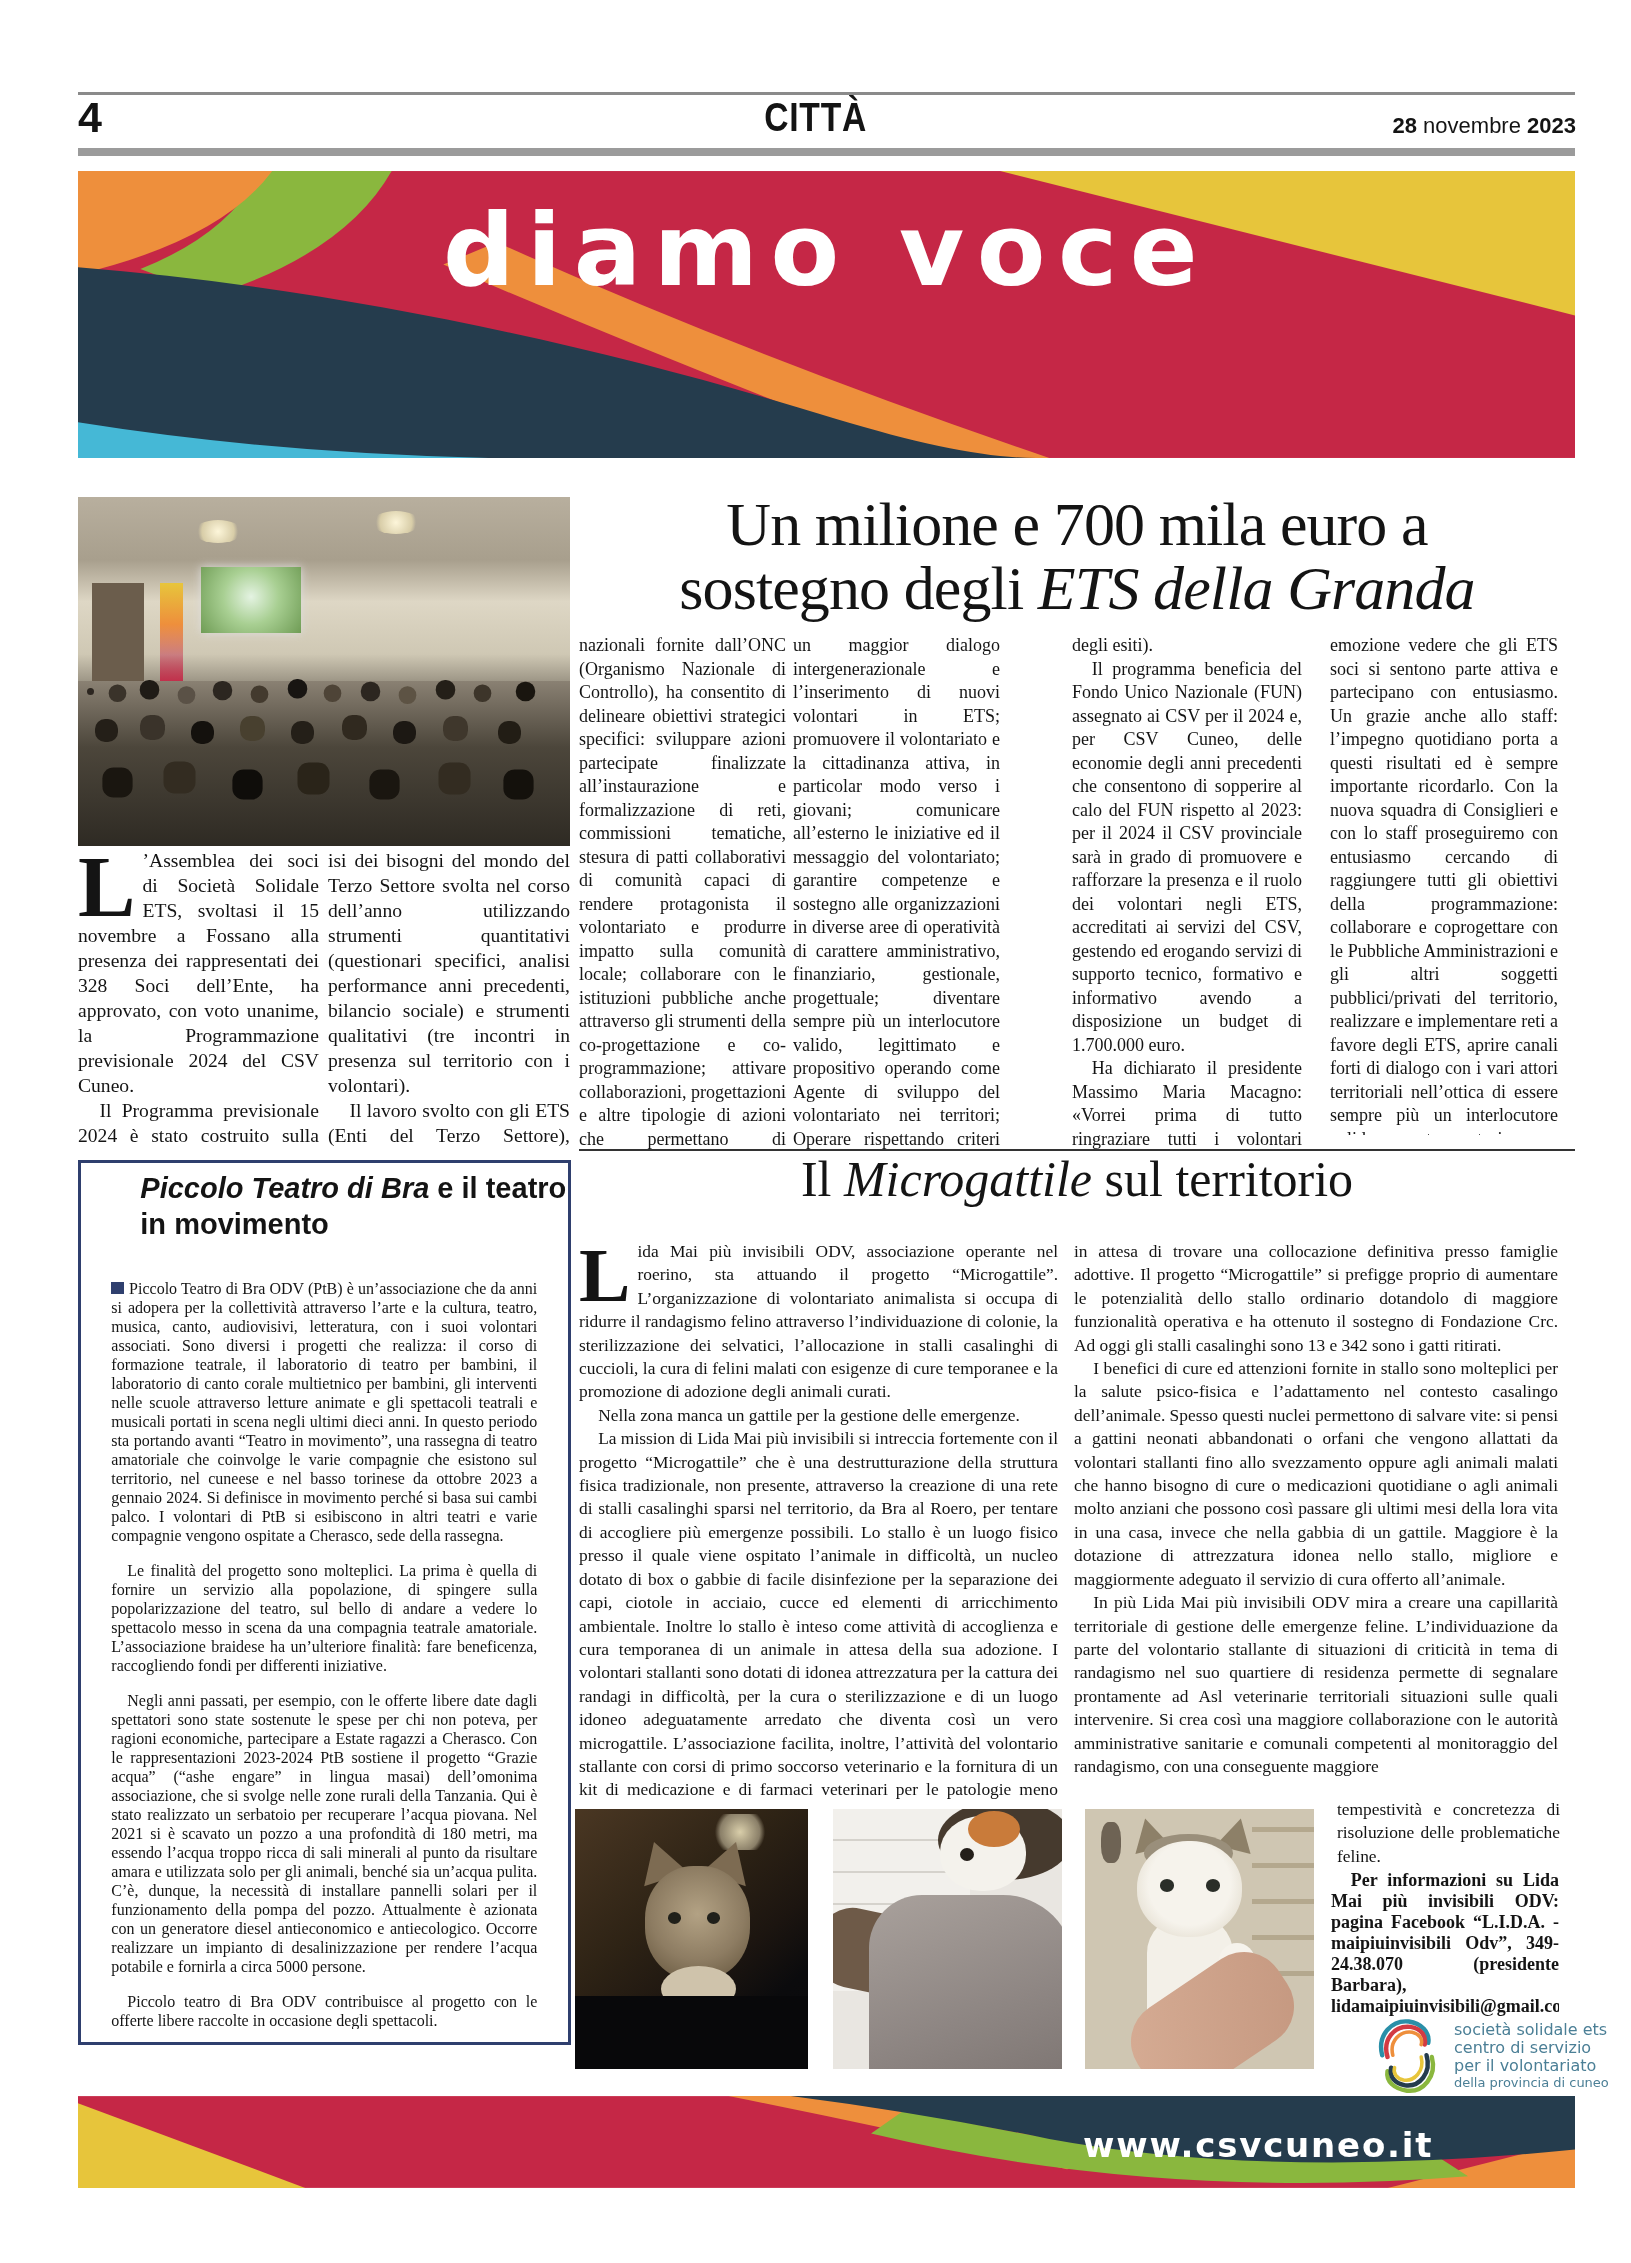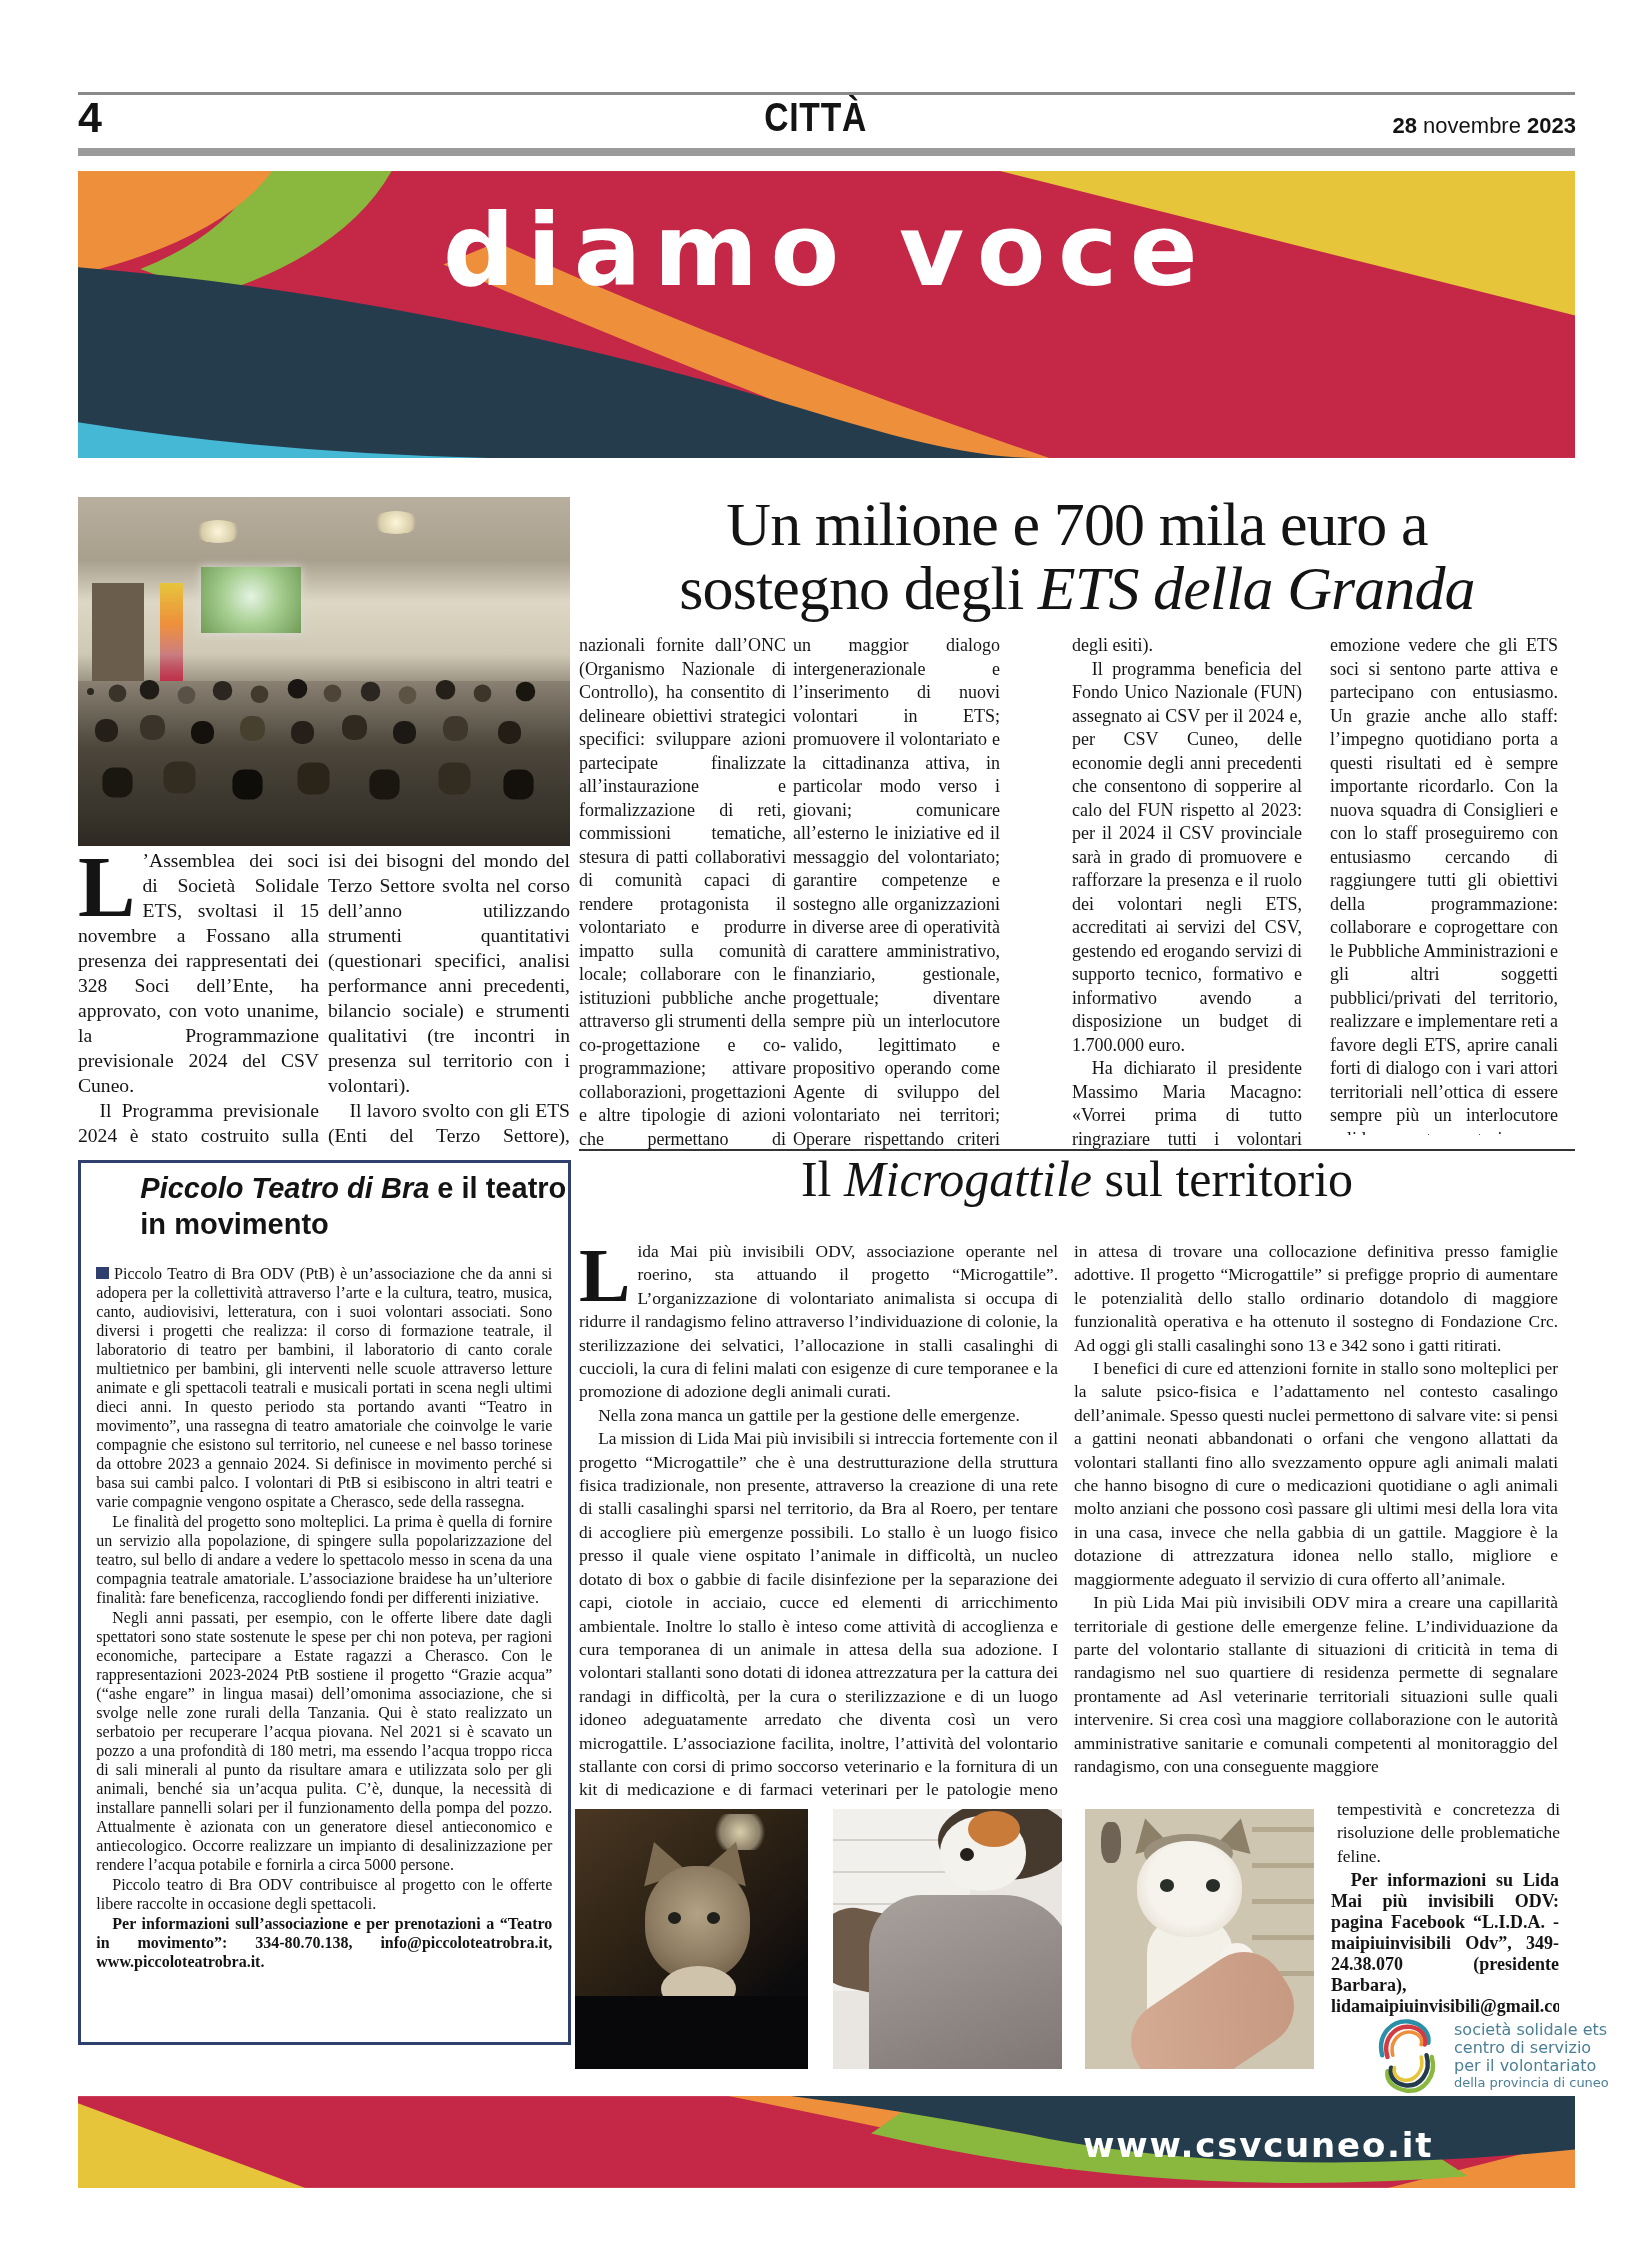--- a/index.html
+++ b/index.html
@@ -46,21 +46,21 @@
 
   .rule-mid{left:579px;top:1149px;width:996px;height:1.8px;background:#333;}
 
   
   .box{left:78px;top:1160px;width:487px;height:879px;border:3.6px solid #2f3f6e;background:#fff;}
   .box-title{position:absolute;left:14.3px;top:7.1px;width:458px;font-family:"Liberation Sans",sans-serif;
              font-weight:bold;font-size:29px;line-height:36px;margin-left:45px;}
   .box-title em{font-style:italic;}
   .box-body{position:absolute;left:14.3px;top:100px;width:458px;height:766px;text-align:justify;
             font-size:16px;line-height:19px;overflow:hidden;}
-  .box-body p{margin:1px;text-indent:1em;}
+  .box-body p{margin:16px;text-indent:1em;}
   .box-body p.ni{text-indent:0;}
   .box-body p.bold{font-weight:bold;font-size:16px;}
   .sq{display:inline-block;width:12.5px;height:12.5px;background:#2f3f6e;margin-right:5.3px;}
 
   
   .mg-title{left:579px;top:1151px;width:996px;text-align:center;font-size:50px;line-height:57px;}
   .mg-title em{font-style:italic;}
   .mg-narrow{left:1337px;top:1798px;width:223px;height:70px;}
   .mg-contact{left:1331px;top:1870px;width:228px;height:148px;font-weight:bold;font-size:18px;
               line-height:21px;}

